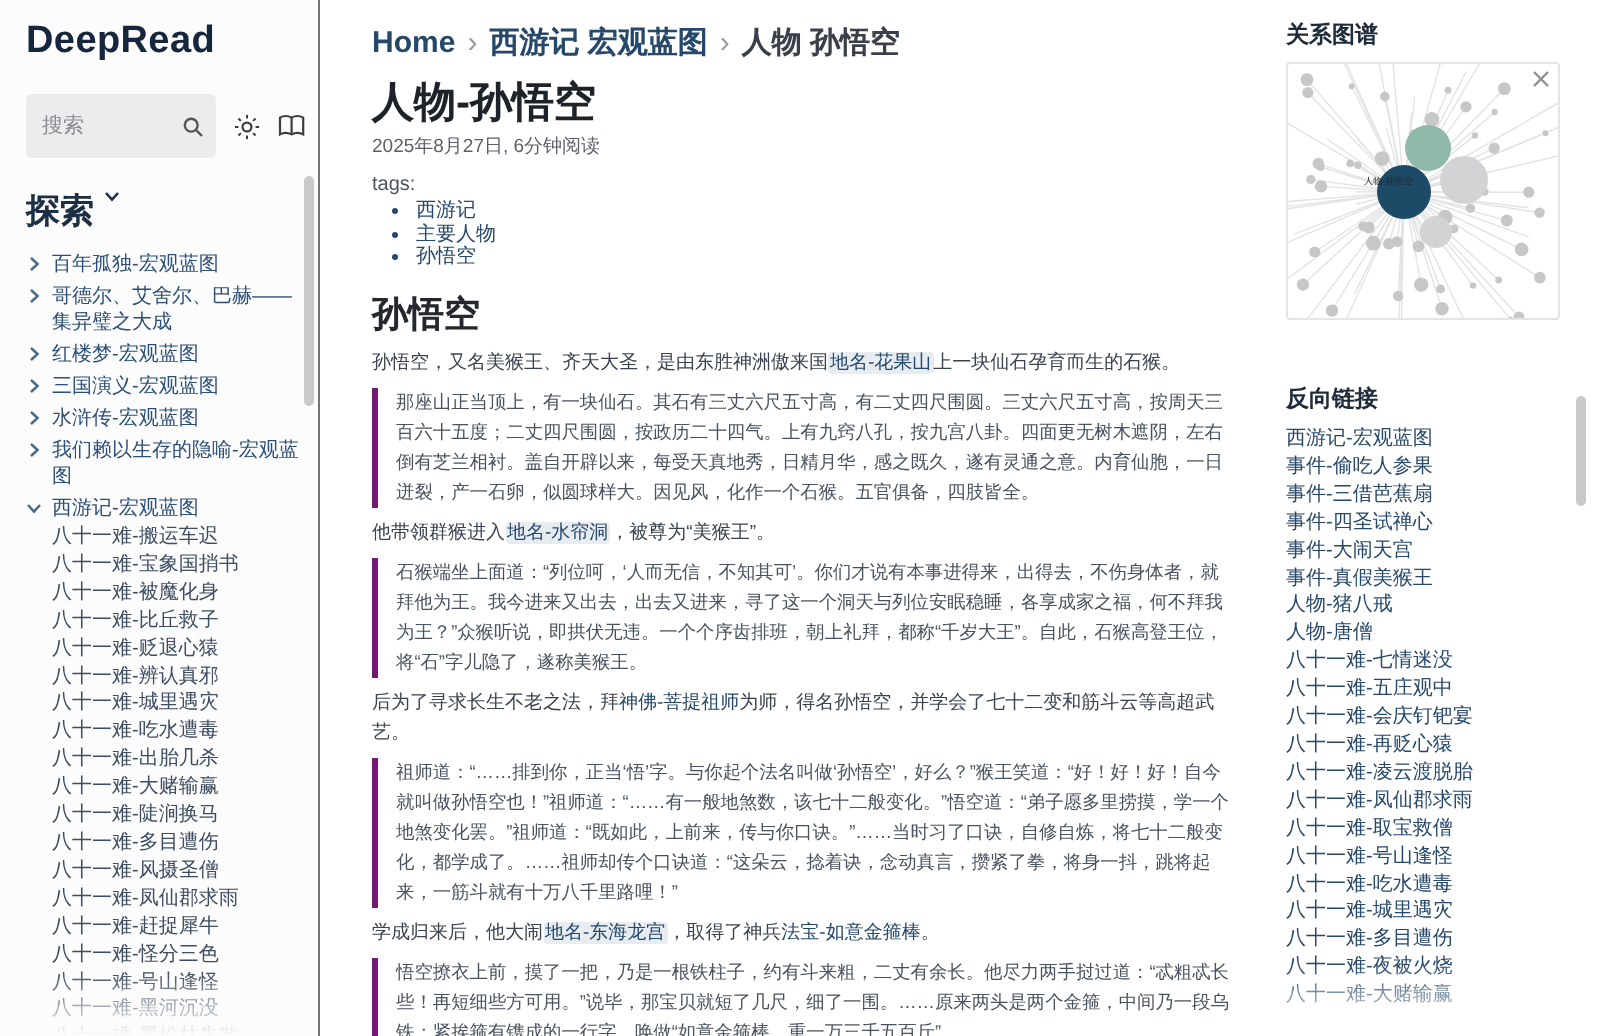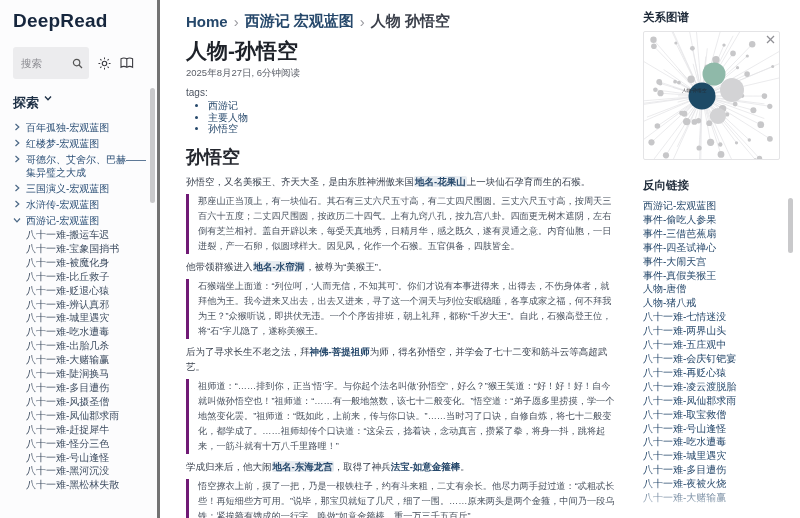--- a/index.html
+++ b/index.html
@@ -2,31 +2,31 @@
 <html><head>
 <meta charset="utf-8">
 <style>
   html,body{margin:0;padding:0}
   body{
     width:800px;height:518px;overflow:hidden;display:flex;background:#fff;
     font-family:"Liberation Sans","DejaVu Sans",sans-serif;color:#333;
   }
   
   .sidebar{width:160px;min-width:160px;box-sizing:border-box;background:#fcfcfd;
-    border-right:3px solid #737373;padding:10px 6px 0 13px;position:relative;overflow:hidden}
+    border-right:1px solid #737373;padding:10px 6px 0 13px;position:relative;overflow:hidden}
   .logo{font-size:19px;font-weight:bold;color:#16263d;letter-spacing:.2px}
   .side-head{display:flex;align-items:center;margin-top:15px;gap:9px}
   .search-box{display:flex;align-items:center;background:#ececee;border-radius:3px;
-    height:23px;width:76px;padding:16px 6px;box-sizing:border-box}
+    height:23px;width:95px;padding:16px 6px;box-sizing:border-box}
   .search-box input{border:none;background:transparent;outline:none;width:100%;
     font-size:10.5px;color:#333;font-family:inherit;min-width:0}
   .search-box input::placeholder{color:#8a8a90}
   .icon-btn{line-height:0;cursor:pointer}
   .explore{display:flex;align-items:flex-start;gap:5px;margin-top:15px;
-    font-size:13px;font-weight:bold;color:#1d2f45;cursor:pointer}
+    font-size:17px;font-weight:bold;color:#1d2f45;cursor:pointer}
   .nav{margin-top:7px;font-size:10px}
   .nav-item{display:flex;gap:4px;color:#2b4f76;line-height:13px;padding:1.5px 0;cursor:pointer}
   .chev{flex:0 0 9px;display:inline-flex;margin-top:2px}
   .nav-label{display:block}
   .nav-sub{color:#3e4d61;line-height:13.9px;padding-left:13px;white-space:nowrap;
     overflow:hidden;cursor:pointer}
   .side-scrollbar{position:absolute;top:88px;right:2px;width:5px;height:115px;
     background:#c9c9cb;border-radius:3px;cursor:pointer}
   .side-fade{position:absolute;bottom:0;left:0;right:0;height:32px;
     background:linear-gradient(rgba(252,252,253,0),#fcfcfd);pointer-events:none}
@@ -38,31 +38,31 @@
   .breadcrumb .current{color:#3a3f4a;cursor:default}
   h1.title{font-size:21px;color:#1e2229;margin:6px 0 2px;font-weight:bold}
   .meta{font-size:9.5px;color:#5b5f68}
   .tags-label{margin-top:7px;font-size:10px;color:#4c5360}
   ul.tags{margin:3px 0 0;padding-left:22px;font-size:10px;color:#26486b}
   ul.tags li{line-height:10.5px;margin:0 0 1px;cursor:pointer}
   h2.heading{font-size:18px;color:#24272e;margin:10px 0 0;font-weight:bold}
   .article p{margin:5px 0;font-size:9.5px;line-height:15px;color:#3b4350}
   .article blockquote{margin:5px 0;padding:0 0 0 9px;border-left:3px solid #701a75;
     font-size:9.2px;line-height:15px;color:#49525f}
-  .ent{font-weight:bold;color:#26486b;cursor:pointer}
+  .ent{font-weight:normal;color:#26486b;cursor:pointer}
   .ent.hl{background:#e7ecf1;border-radius:2px;padding:0 1px}
   
   .rightbar{width:175px;min-width:175px;box-sizing:border-box;padding:10px 16px 12px 18px;
     position:relative;overflow:hidden}
   .panel-title{font-size:11.5px;font-weight:bold;color:#1f2b3a}
   .graph-box{margin-top:6px;width:137px;height:129px;border:1px solid #e4e4e6;border-radius:2px;
     position:relative;background:#fff;overflow:hidden;box-sizing:border-box}
   .graph-box svg.graph{display:block;width:100%;height:100%;cursor:grab}
   .graph-close{position:absolute;top:3px;right:4px;line-height:0;cursor:pointer}
-  .bl-title{margin-top:18px}
+  .bl-title{margin-top:32px}
   .backlinks{margin-top:6px;font-size:10px;color:#26486b}
   .backlink{line-height:13.9px;white-space:nowrap;overflow:hidden;cursor:pointer}
   .bl-scrollbar{position:absolute;top:198px;right:7px;width:5px;height:55px;
     background:#c9c9cb;border-radius:3px;cursor:pointer}
   .right-fade{position:absolute;bottom:0;left:0;right:0;height:36px;
     background:linear-gradient(rgba(255,255,255,0),#fff);pointer-events:none}
 </style>
 </head>
 <body>
 
@@ -116,45 +116,53 @@
           </svg>
         </span>
         <span class="nav-label">百年孤独-宏观蓝图</span>
       </div>
       <div class="nav-item">
         <span class="chev">
           <svg width="8" height="8" viewBox="0 0 8 8">
             <path d="M2.5 1 L5.8 4 L2.5 7" fill="none" stroke="#4a6785" stroke-width="1.2"></path>
           </svg>
         </span>
+        <span class="nav-label">哥德尔、艾舍尔、巴赫——集异璧之大成</span>
+      </div>
+      <div class="nav-item">
+        <span class="chev">
+          <svg width="8" height="8" viewBox="0 0 8 8">
+            <path d="M2.5 1 L5.8 4 L2.5 7" fill="none" stroke="#4a6785" stroke-width="1.2"></path>
+          </svg>
+        </span>
         <span class="nav-label">红楼梦-宏观蓝图</span>
       </div>
       <div class="nav-item">
         <span class="chev">
           <svg width="8" height="8" viewBox="0 0 8 8">
             <path d="M2.5 1 L5.8 4 L2.5 7" fill="none" stroke="#4a6785" stroke-width="1.2"></path>
           </svg>
         </span>
-        <span class="nav-label">哥德尔、艾舍尔、巴赫——集异璧之大成</span>
-      </div>
-      <div class="nav-item">
-        <span class="chev">
-          <svg width="8" height="8" viewBox="0 0 8 8">
-            <path d="M2.5 1 L5.8 4 L2.5 7" fill="none" stroke="#4a6785" stroke-width="1.2"></path>
-          </svg>
-        </span>
         <span class="nav-label">三国演义-宏观蓝图</span>
       </div>
       <div class="nav-item">
         <span class="chev">
           <svg width="8" height="8" viewBox="0 0 8 8">
             <path d="M2.5 1 L5.8 4 L2.5 7" fill="none" stroke="#4a6785" stroke-width="1.2"></path>
           </svg>
         </span>
         <span class="nav-label">水浒传-宏观蓝图</span>
+      </div>
+      <div class="nav-item">
+        <span class="chev">
+          <svg width="8" height="8" viewBox="0 0 8 8">
+            <path d="M2.5 1 L5.8 4 L2.5 7" fill="none" stroke="#4a6785" stroke-width="1.2"></path>
+          </svg>
+        </span>
+        <span class="nav-label">我们赖以生存的隐喻-宏观蓝图</span>
       </div>
       <div class="nav-item">
         <span class="chev">
           <svg width="8" height="8" viewBox="0 0 8 8">
             <path d="M1 2.5 L4 5.8 L7 2.5" fill="none" stroke="#4a6785" stroke-width="1.2"></path>
           </svg>
         </span>
         <span class="nav-label">西游记-宏观蓝图</span>
       </div>
       <div class="nav-sub">八十一难-搬运车迟</div>
@@ -377,24 +385,23 @@
     </span>
   </div>
   <div class="panel-title bl-title">反向链接</div>
   <div class="backlinks" id="backlinks">
       <div class="backlink">西游记-宏观蓝图</div>
       <div class="backlink">事件-偷吃人参果</div>
       <div class="backlink">事件-三借芭蕉扇</div>
       <div class="backlink">事件-四圣试禅心</div>
       <div class="backlink">事件-大闹天宫</div>
       <div class="backlink">事件-真假美猴王</div>
+      <div class="backlink">人物-猪八戒</div>
       <div class="backlink">人物-唐僧</div>
-      <div class="backlink">人物-猪八戒</div>
       <div class="backlink">八十一难-七情迷没</div>
-      <div class="backlink">八十一难-两界山头</div>
       <div class="backlink">八十一难-五庄观中</div>
       <div class="backlink">八十一难-会庆钉钯宴</div>
       <div class="backlink">八十一难-再贬心猿</div>
       <div class="backlink">八十一难-凌云渡脱胎</div>
       <div class="backlink">八十一难-凤仙郡求雨</div>
       <div class="backlink">八十一难-取宝救僧</div>
       <div class="backlink">八十一难-号山逢怪</div>
       <div class="backlink">八十一难-吃水遭毒</div>
       <div class="backlink">八十一难-城里遇灾</div>
       <div class="backlink">八十一难-多目遭伤</div>

